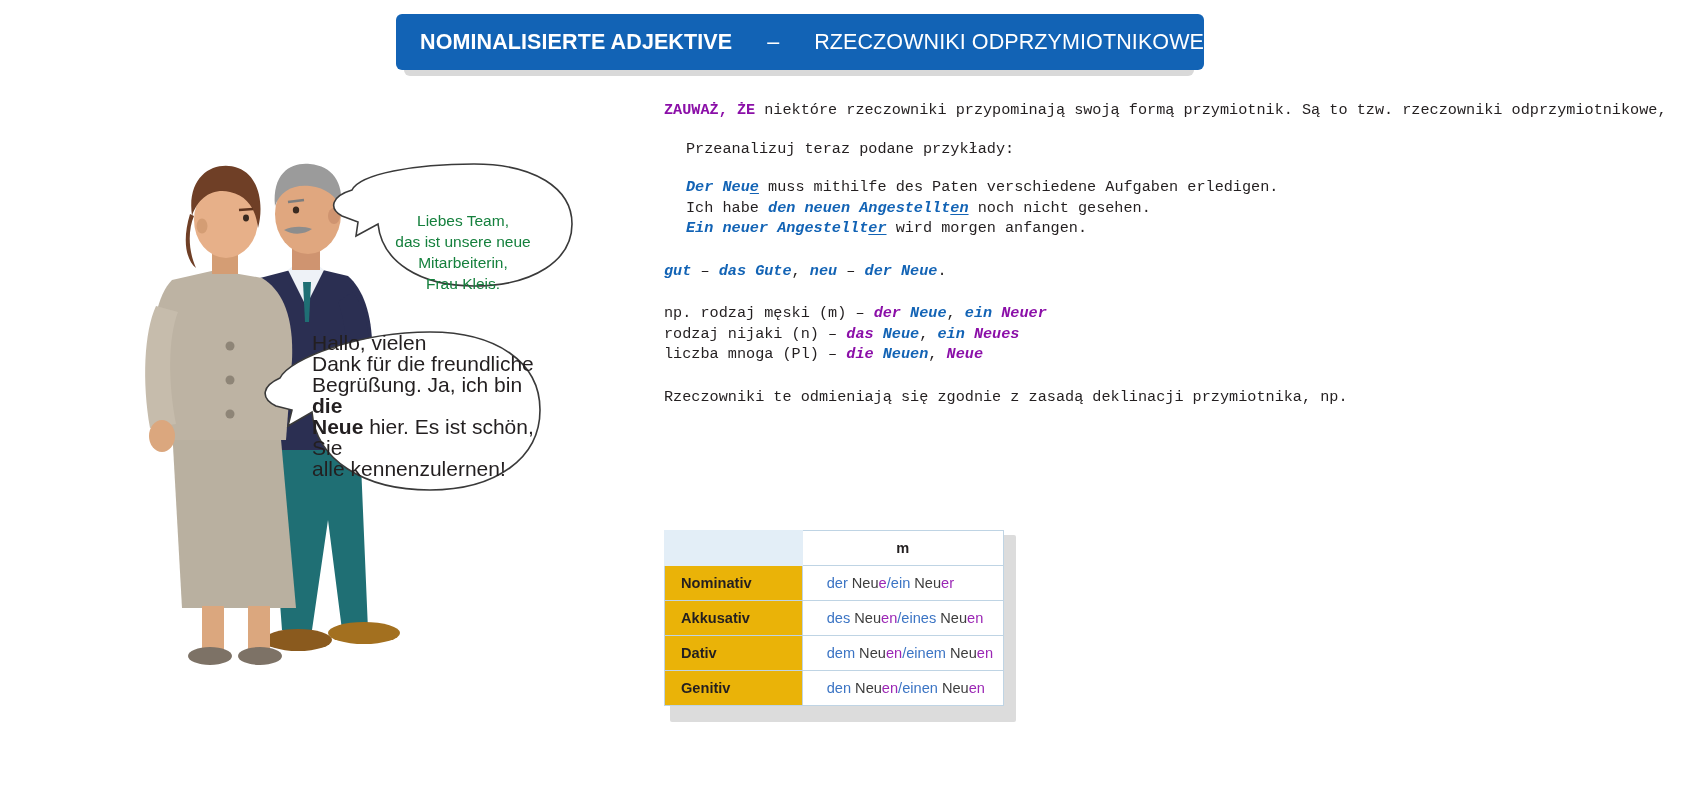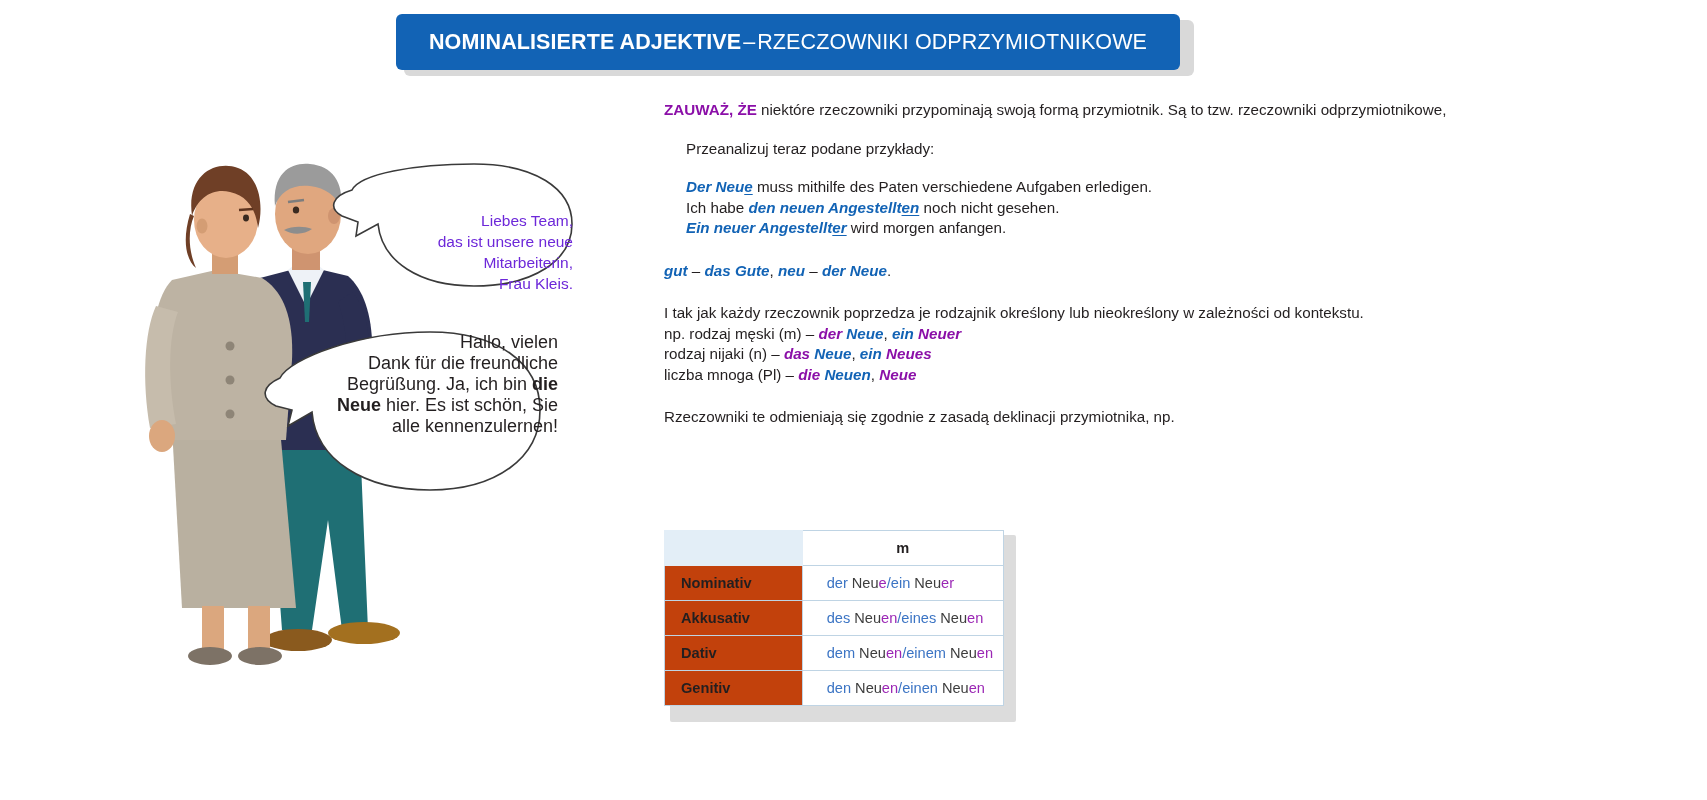--- a/index.html
+++ b/index.html
@@ -36,25 +36,26 @@
   #banner {
     position: absolute;
     left: 0;
     top: 0;
     width: 784px;
     height: 56px;
     background: #1263b5;
     border-radius: 6px;
     display: flex;
     align-items: center;
-    justify-content: center;
+    justify-content: space-between;
     color: #ffffff;
     font-size: 21.5px;
     letter-spacing: 0.1px;
     white-space: nowrap;
+    padding-left: 24px;
   }
   #banner .bold { font-weight: bold; }
   #banner .dash { font-weight: normal; padding: 0 2px; }
   #banner .rest { font-weight: normal; }
 
   
   #illustration {
     position: absolute;
     left: 120px;
     top: 110px;
@@ -64,20 +65,21 @@
 
   
   #content {
     position: absolute;
     left: 664px;
     top: 100px;
     width: 1030px;
     font-size: 15.2px;
     line-height: 20.5px;
     color: #231f20;
+    font-family: Liberation Mono, monospace;
   }
   .para { margin: 0 0 0 0; }
   .indent { margin-left: 22px; }
   .gap-md { height: 18px; }
   .gap-lg { height: 22px; }
 
   .b { font-weight: bold; }
   .purple { color: #8b0fa8; }
   .blue { color: #1263b5; }
   .bi { font-weight: bold; font-style: italic; }
@@ -122,21 +124,21 @@
     width: 122px;
     border: 1px solid #e3eef7;
   }
   #decl-table .head-m {
     text-align: center;
     font-weight: bold;
     background: #ffffff;
     color: #231f20;
   }
   #decl-table .case-cell {
-    background: #c2410c;
+    background: #eab308;
     font-weight: bold;
     color: #231f20;
     padding-left: 16px;
   }
   #decl-table .form-cell {
     background: #ffffff;
     padding-left: 24px;
     white-space: nowrap;
   }
   .art { color: #3b74c4; }
@@ -220,30 +222,30 @@
     </g>
 
     <g>
       <path d="M160 268 C142 276 140 288 156 296 L172 300 L168 316 L192 302
                C196 350 244 380 310 380 C376 380 420 348 420 300
                C420 252 376 222 310 222 C240 222 170 248 160 268 Z" fill="#ffffff" stroke="#3a3a3a" stroke-width="1.6"></path>
     </g>
   </svg>
 
   
-  <div style="position:absolute; left:233px; top:100px; width:220px; text-align:right;
-              font-size:15.5px; line-height:21px; color:#6d28d9;">
+  <div style="position:absolute; left:233px; top:100px; width:220px; text-align:center;
+              font-size:15.5px; line-height:21px; color:#15803d;">
     <div>Liebes Team,</div>
     <div>das ist unsere neue</div>
     <div>Mitarbeiterin,</div>
     <div>Frau Kleis.</div>
   </div>
 
-  <div style="position:absolute; left:192px; top:222px; width:246px; text-align:right;
-              font-size:18px; line-height:21px; color:#231f20;">
+  <div style="position:absolute; left:192px; top:222px; width:246px; text-align:left;
+              font-size:21px; line-height:21px; color:#231f20;">
     <div>Hallo, vielen</div>
     <div>Dank für die freundliche</div>
     <div>
       <span>Begrüßung. Ja, ich bin </span><span class="b">die</span>
     </div>
     <div>
       <span class="b">Neue</span><span> hier. Es ist schön, Sie</span>
     </div>
     <div>alle kennenzulernen!</div>
   </div>
@@ -272,21 +274,20 @@
   </div>
 
   <div class="gap-lg"></div>
 
   <div class="para">
     <span class="bi blue">gut</span><span> – </span><span class="bi blue">das Gute</span><span>, </span><span class="bi blue">neu</span><span> – </span><span class="bi blue">der Neue</span><span>.</span>
   </div>
 
   <div class="gap-lg"></div>
 
-  <div class="para">I tak jak każdy rzeczownik poprzedza je rodzajnik określony lub nieokreślony w zależności od kontekstu.</div>
 
   <div class="para">
     <span>np. rodzaj męski (m) – </span><span class="bi purple">der</span><span class="bi blue"> Neue</span><span>, </span><span class="bi blue">ein</span><span class="bi purple"> Neuer</span>
   </div>
   <div class="para">
     <span>rodzaj nijaki (n) – </span><span class="bi purple">das</span><span class="bi blue"> Neue</span><span>, </span><span class="bi blue">ein</span><span class="bi purple"> Neues</span>
   </div>
   <div class="para">
     <span>liczba mnoga (Pl) – </span><span class="bi purple">die</span><span class="bi blue"> Neuen</span><span>, </span><span class="bi purple">Neue</span>
   </div>

